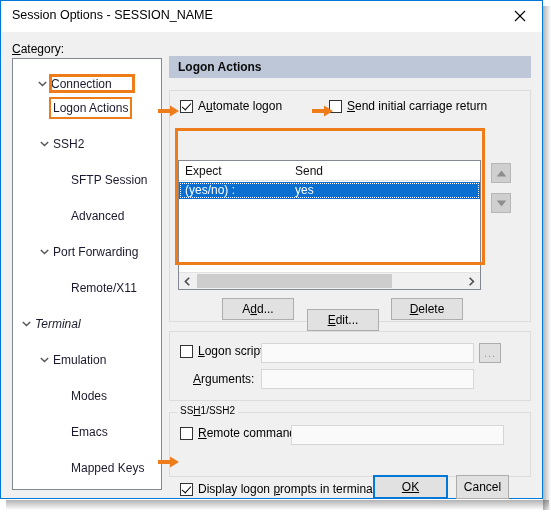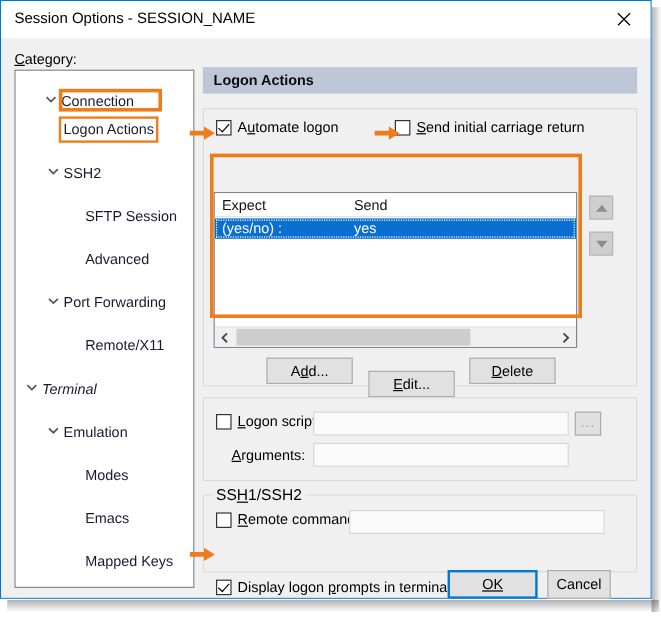--- a/index.html
+++ b/index.html
@@ -159,21 +159,21 @@
     border: 1px solid #dcdcdc;
     box-sizing: border-box;
     background: transparent;
   }
   .groupbox > .gb-title {
     position: absolute;
     top: -8px;
     left: 7px;
     background: #f0f0f0;
     padding: 0 3px;
-    font-size: 13px;
+    font-size: 10px;
     color: #000;
     white-space: nowrap;
   }
 
   
   .cb {
     position: absolute;
     display: flex;
     align-items: center;
     font-size: 12px;

